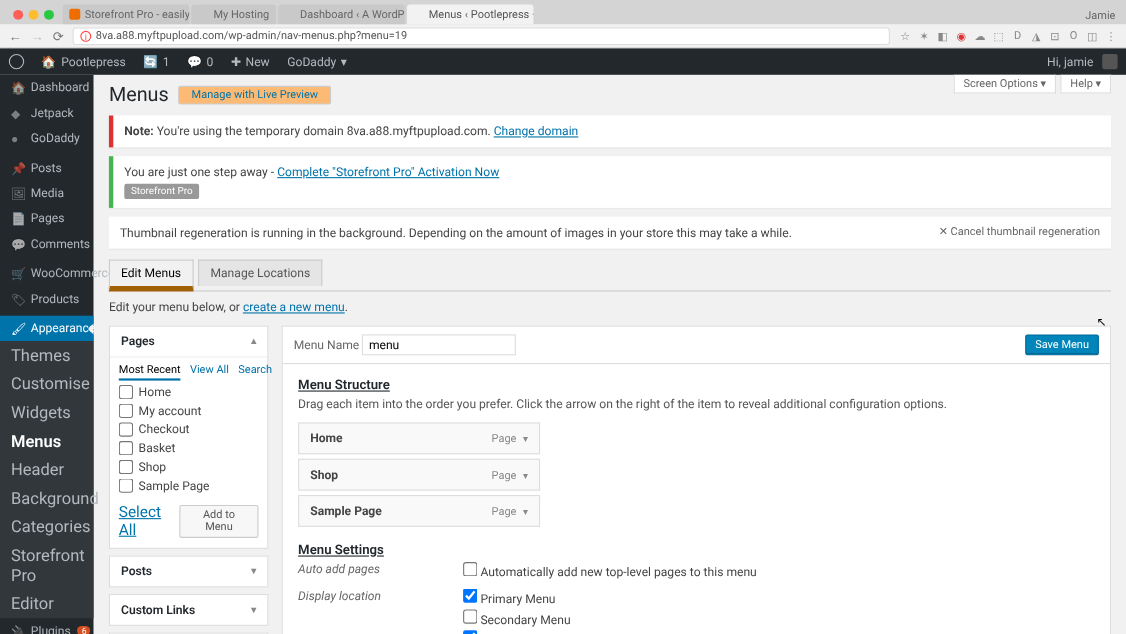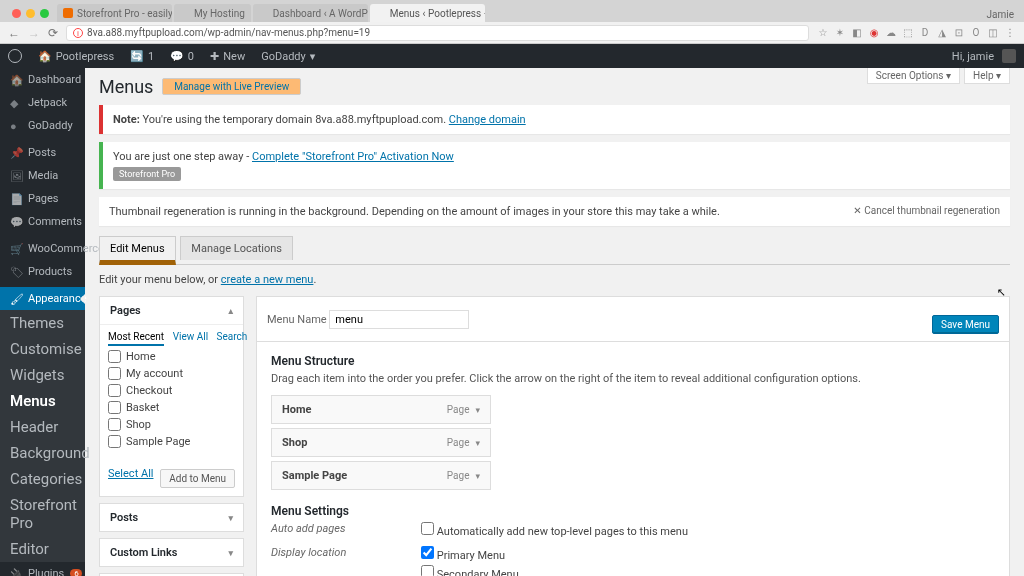--- a/index.html
+++ b/index.html
@@ -74,29 +74,29 @@
 .accordion .acc-head { padding: 7px 10px; font-size: 11px; font-weight: 600; color: #23282d; display: flex; justify-content: space-between; align-items: center; border-bottom: 1px solid #eee; cursor: pointer; }
 .accordion .acc-head .caret { font-size: 9px; color: #888; }
 .accordion.collapsed .acc-head { border-bottom: none; }
 .acc-body { padding: 6px 8px 8px; }
 .acc-tabs { font-size: 10px; margin-bottom: 6px; white-space: nowrap; }
 .acc-tabs span { color: #0073aa; cursor: pointer; margin-right: 6px; }
 .acc-tabs span.active { color: #000; border-bottom: 2px solid #0073aa; padding-bottom: 2px; }
 .check-list label { display: flex; align-items: center; gap: 5px; font-size: 11px; padding: 2px 0; color: #444; }
 .check-list input { margin: 0; }
 .acc-actions { display: flex; justify-content: space-between; align-items: center; margin-top: 8px; }
-.acc-actions .select-all { color: #0073aa; font-size: 11px; cursor: pointer; text-decoration: underline; }
-.btn { background: #f7f7f7; border: 1px solid #ccc; border-radius: 2px; padding: 3px 8px; font-size: 10px; color: #555; cursor: pointer; margin-top: 11px; }
+.acc-actions .select-all { color: #0073aa; font-size: 14px; cursor: pointer; text-decoration: underline; }
+.btn { background: #f7f7f7; border: 1px solid #ccc; border-radius: 2px; padding: 3px 8px; font-size: 10px; color: #555; cursor: pointer; }
 .btn.primary { background: #0085ba; border-color: #006799; color: #fff; box-shadow: inset 0 -1px rgba(0,0,0,0.2); }
 
 .menu-header { background: #fff; border: 1px solid #ddd; padding: 7px 10px; display: flex; align-items: center; justify-content: space-between; margin-bottom: 0; border-bottom: none; }
 .menu-header label { font-size: 11px; color: #666; }
 .menu-header input[type=text] { border: 1px solid #ddd; padding: 2px 5px; font-size: 11px; width: 140px; }
 .menu-body { background: #fff; border: 1px solid #ddd; padding: 12px 14px; }
-.menu-body h3 { font-size: 12px; font-weight: 600; color: #23282d; margin-bottom: 4px; }
+.menu-body h3 { font-size: 12px; font-weight: 600; color: #23282d; margin-bottom: 4px; text-decoration: underline; }
 .menu-body .desc { font-size: 11px; color: #555; margin-bottom: 10px; }
 .menu-item-box { border: 1px solid #ddd; background: #f9f9f9; width: 220px; padding: 7px 10px; margin-bottom: 4px; display: flex; justify-content: space-between; align-items: center; font-size: 11px; cursor: move; }
 .menu-item-box .type { color: #888; font-size: 10px; }
 .menu-item-box .expand { color: #888; font-size: 9px; margin-left: 6px; }
 
 .menu-settings { margin-top: 14px; }
 .settings-row { display: flex; margin-bottom: 5px; font-size: 11px; }
 .settings-row .label { width: 150px; color: #666; font-style: italic; }
 .settings-row .opts label { display: block; margin-bottom: 3px; }
 .cursor-dot { position: absolute; top: 218px; right: 18px; font-size: 11px; color: #000; pointer-events: none; }

